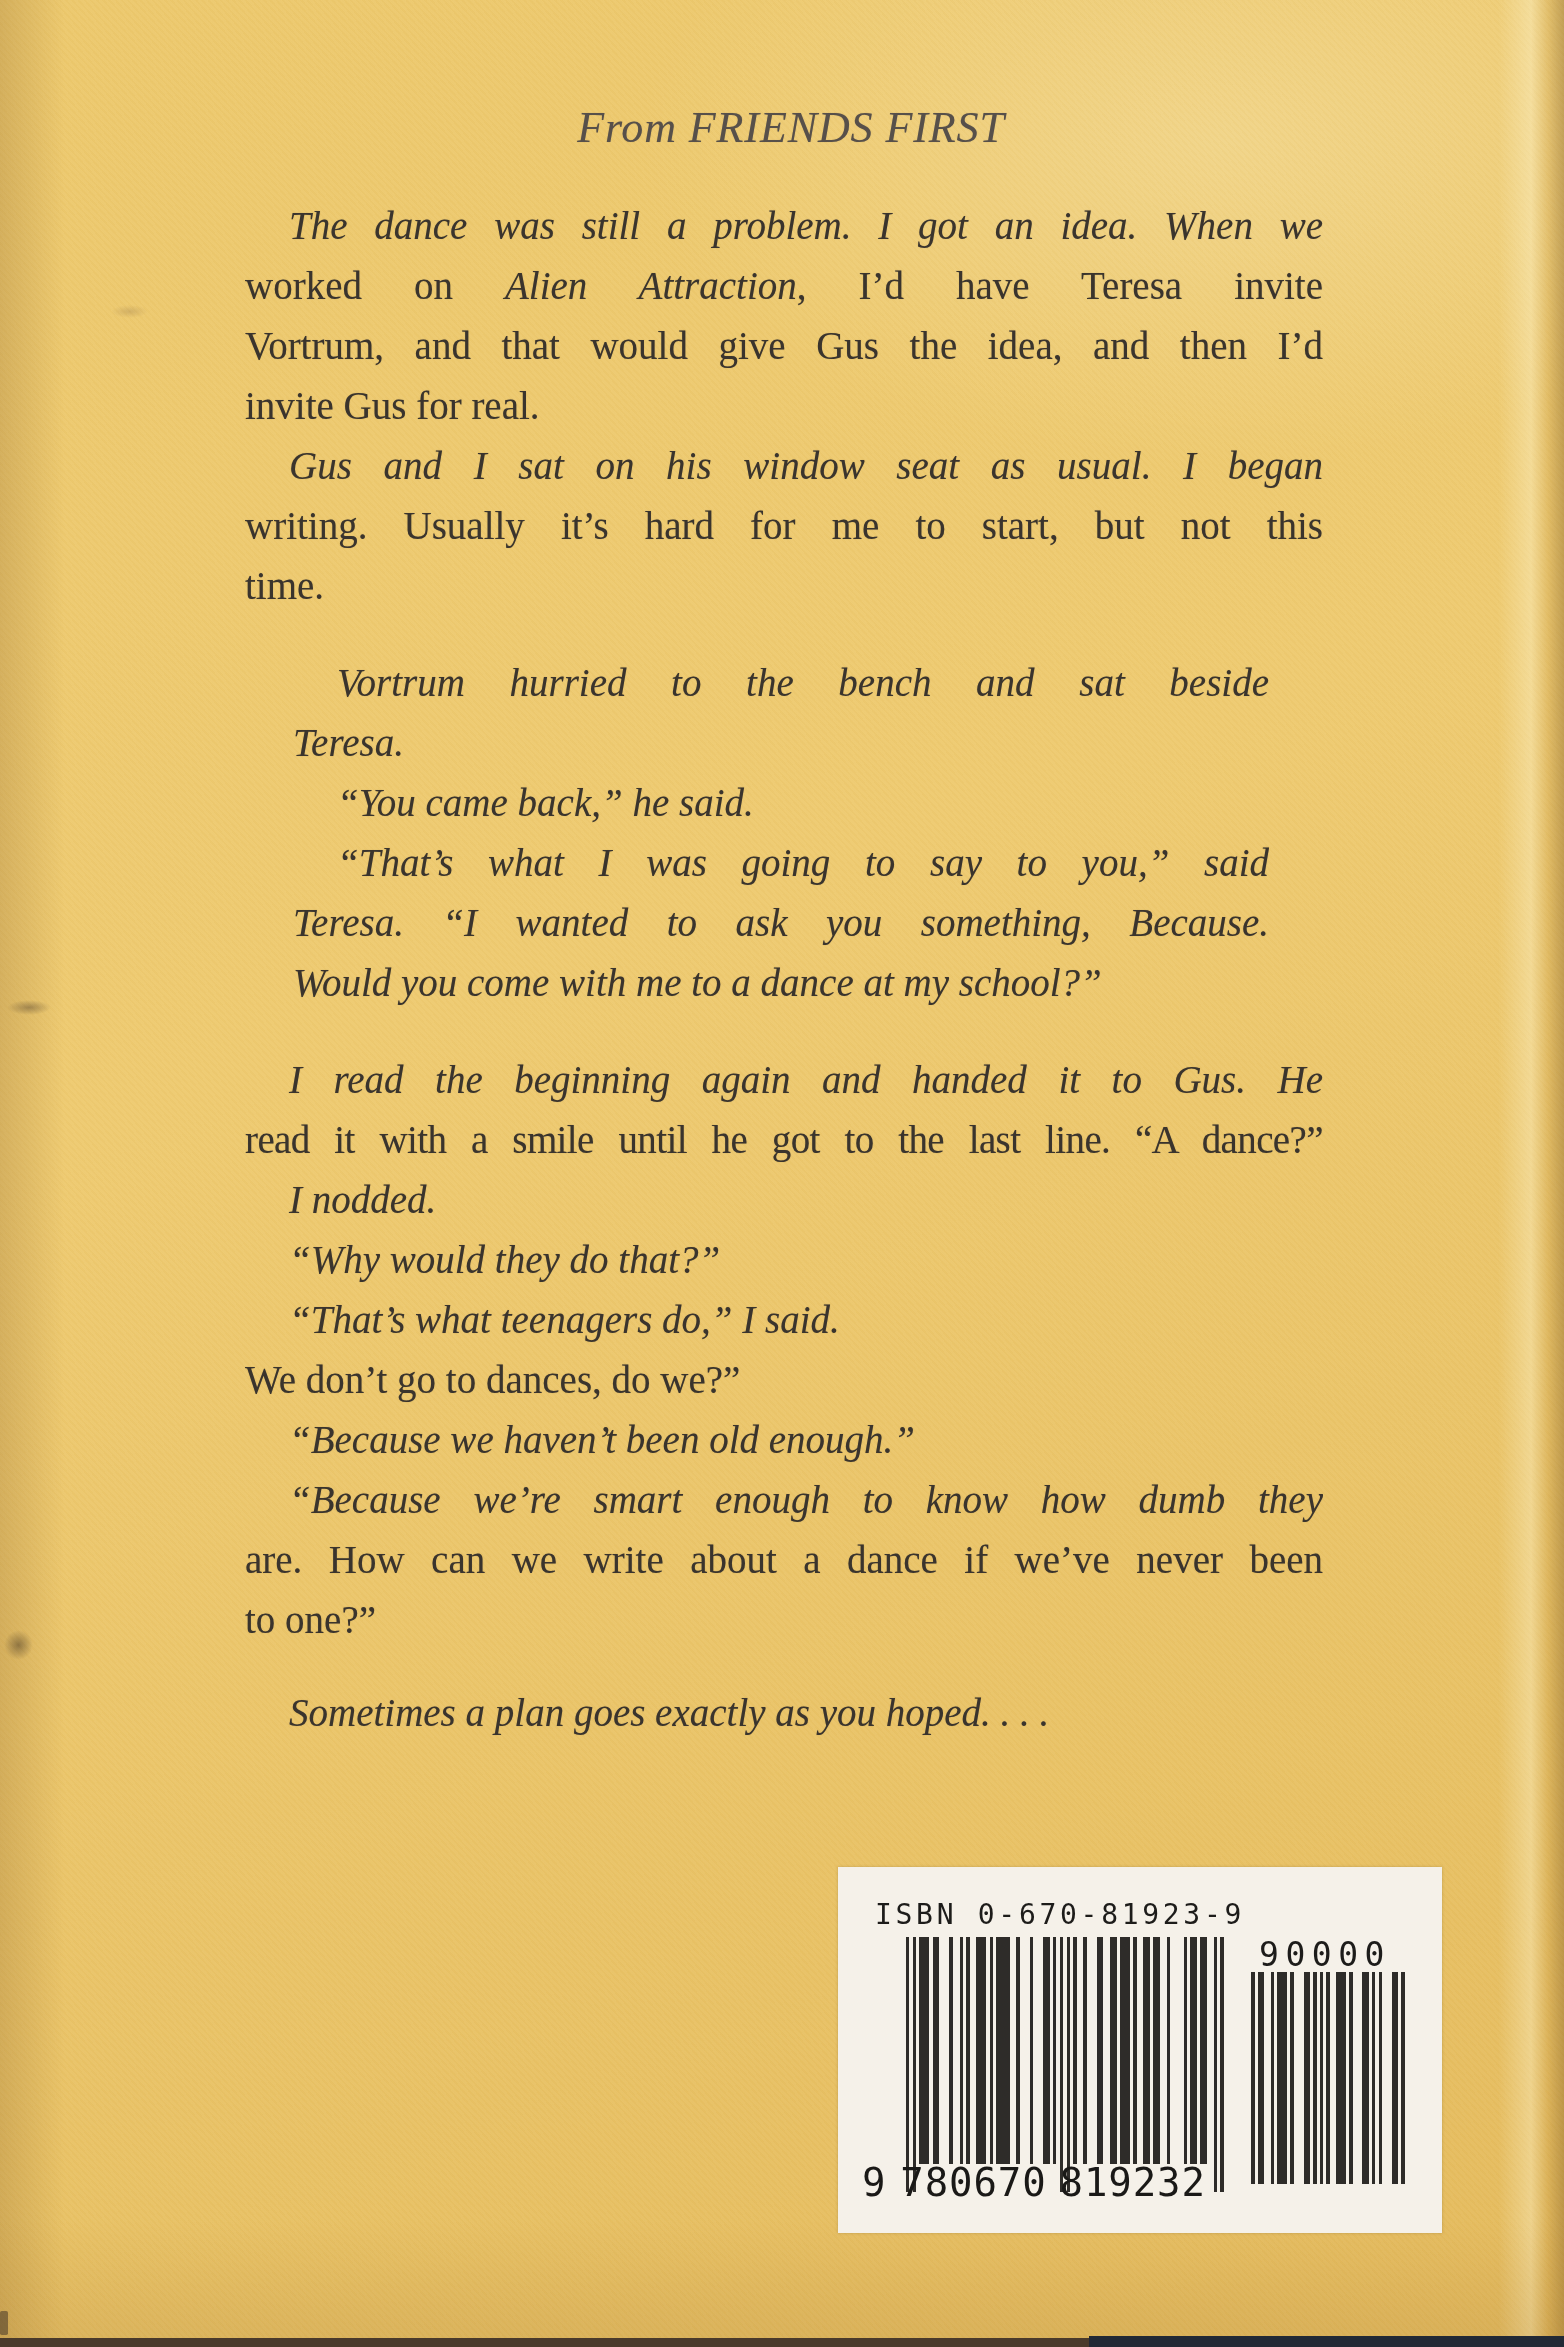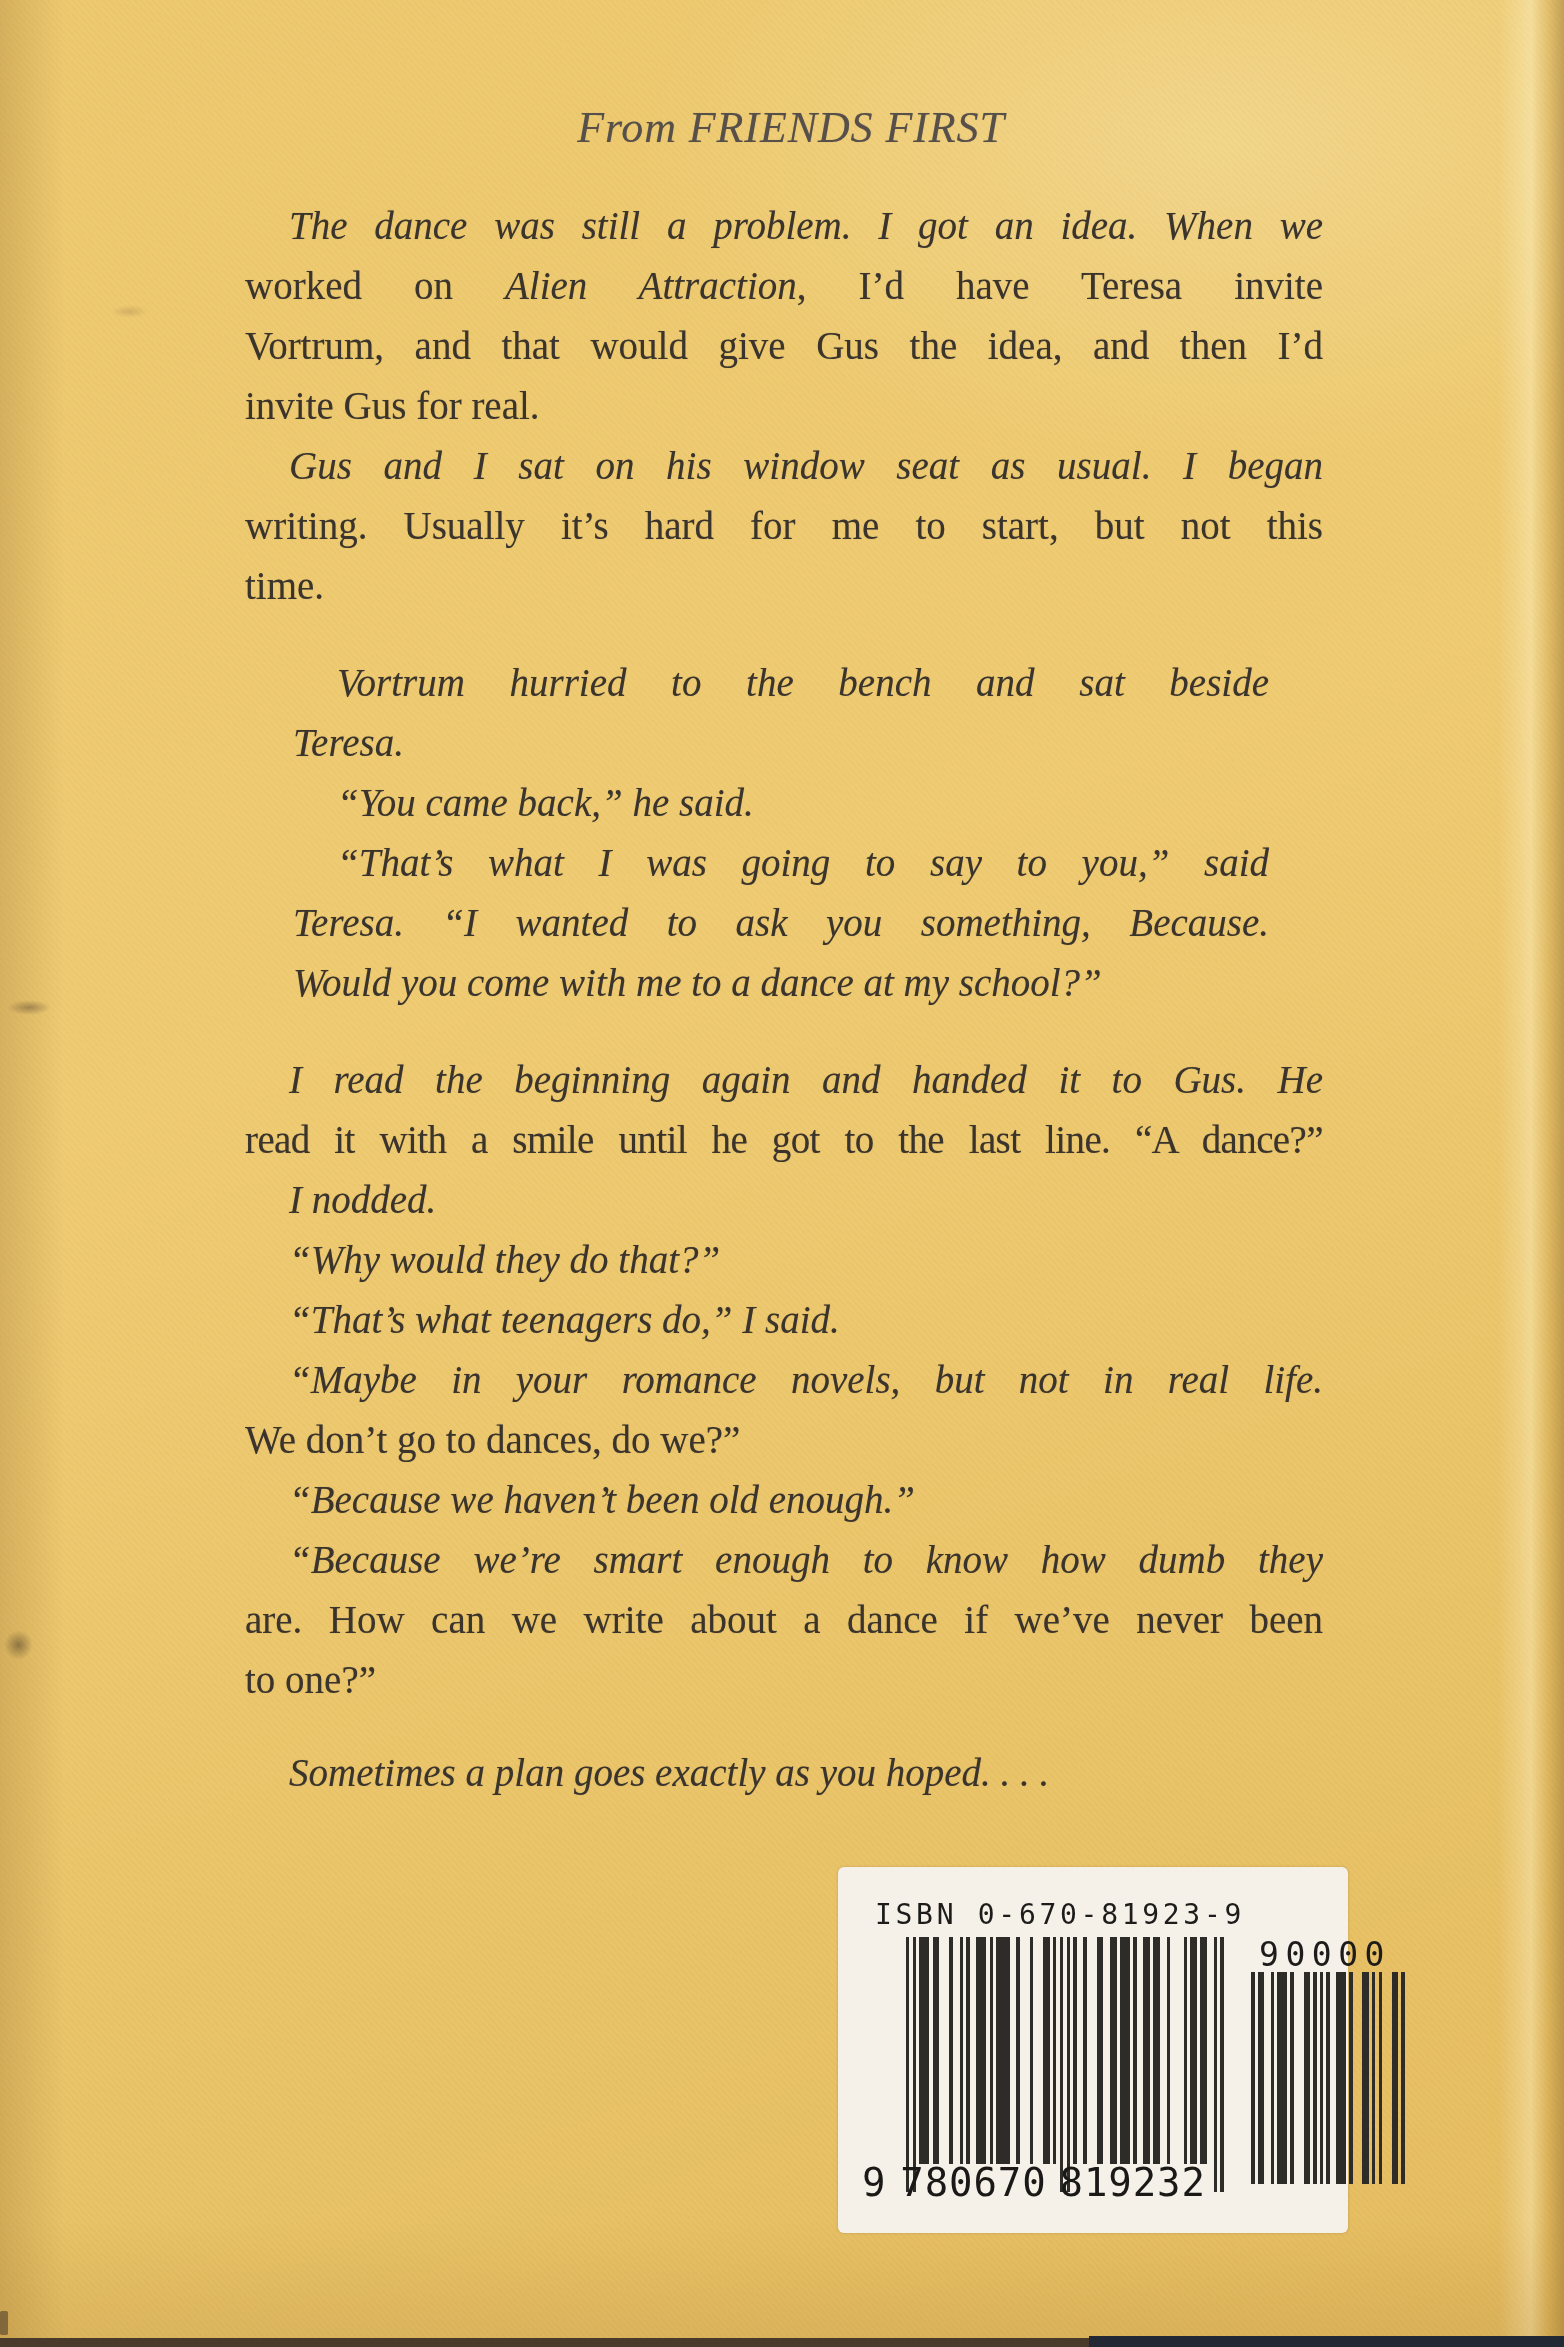--- a/index.html
+++ b/index.html
@@ -68,24 +68,23 @@
   }
   .line{
     height:60px;line-height:60px;overflow:hidden;white-space:normal;
   }
   .line.justify{text-align:justify;}
   .line.justify::after{content:"";display:inline-block;width:100%;}
   .line.indent{text-indent:44px;font-style:italic;}
   .line.tight{word-spacing:-4.6px;letter-spacing:-0.6px;}
 
   .barcode-panel{
-    position:absolute;left:838px;top:1867px;width:510px;height:366px;
+    position:absolute;left:838px;top:1867px;width:604px;height:366px;
     background:#f5f1e9;
     box-shadow:0 0 2.8px rgba(120,95,45,0.35);
-    border-radius:6px;
   }
   .isbn-label{
     position:absolute;left:37px;top:31px;width:369px;
     text-align:center;
     font-family:"DejaVu Sans Mono", monospace;
     font-size:28px;letter-spacing:3.7px;
     color:#1d1c1a;white-space:nowrap;
   }
   .bars{
     display:flex;align-items:flex-start;
@@ -158,21 +157,20 @@
       <div class="paragraph">
         <div class="line indent"><span>I nodded.</span></div>
       </div>
       <div class="paragraph">
         <div class="line indent"><span>“Why would they do that?”</span></div>
       </div>
       <div class="paragraph">
         <div class="line indent"><span>“That’s what teenagers do,” I said.</span></div>
       </div>
       <div class="paragraph">
-        <div class="line justify indent"><span>“Maybe in your romance novels, but not in real life.</span></div>
         <div class="line"><span>We don’t go to dances, do we?”</span></div>
       </div>
       <div class="paragraph">
         <div class="line indent"><span>“Because we haven’t been old enough.”</span></div>
       </div>
       <div class="paragraph">
         <div class="line justify indent"><span>“Because we’re smart enough to know how dumb they</span></div>
         <div class="line justify"><span>are. How can we write about a dance if we’ve never been</span></div>
         <div class="line"><span>to one?”</span></div>
       </div>

